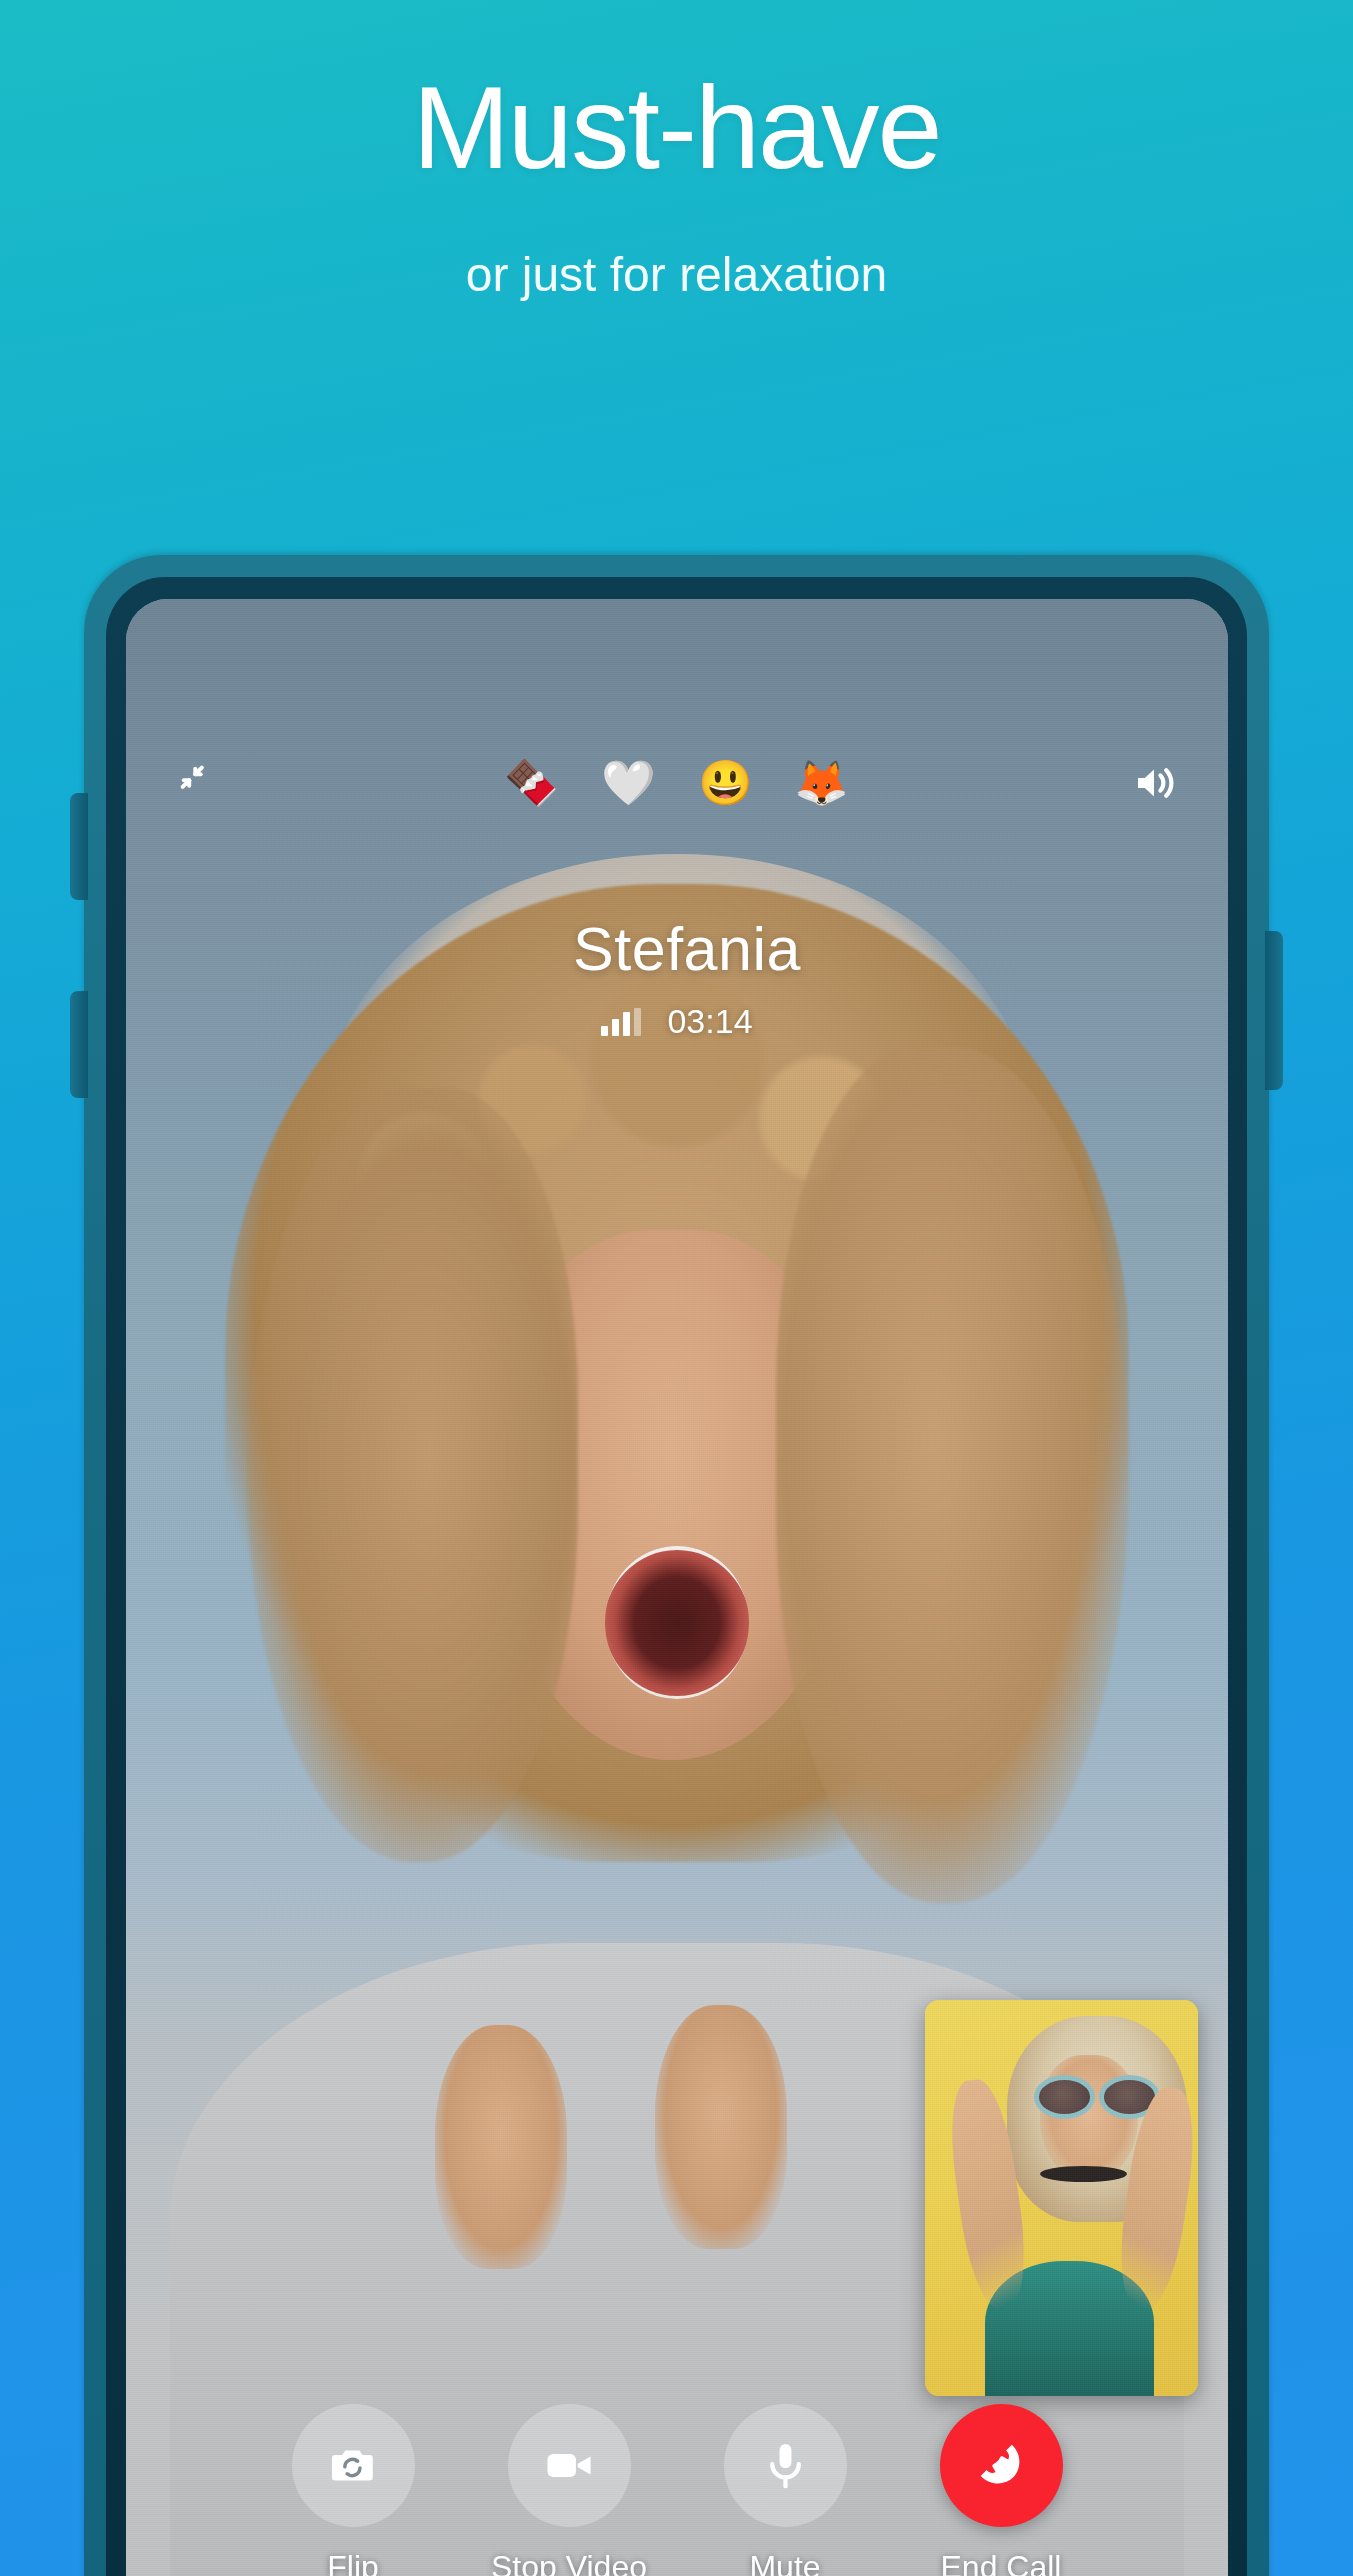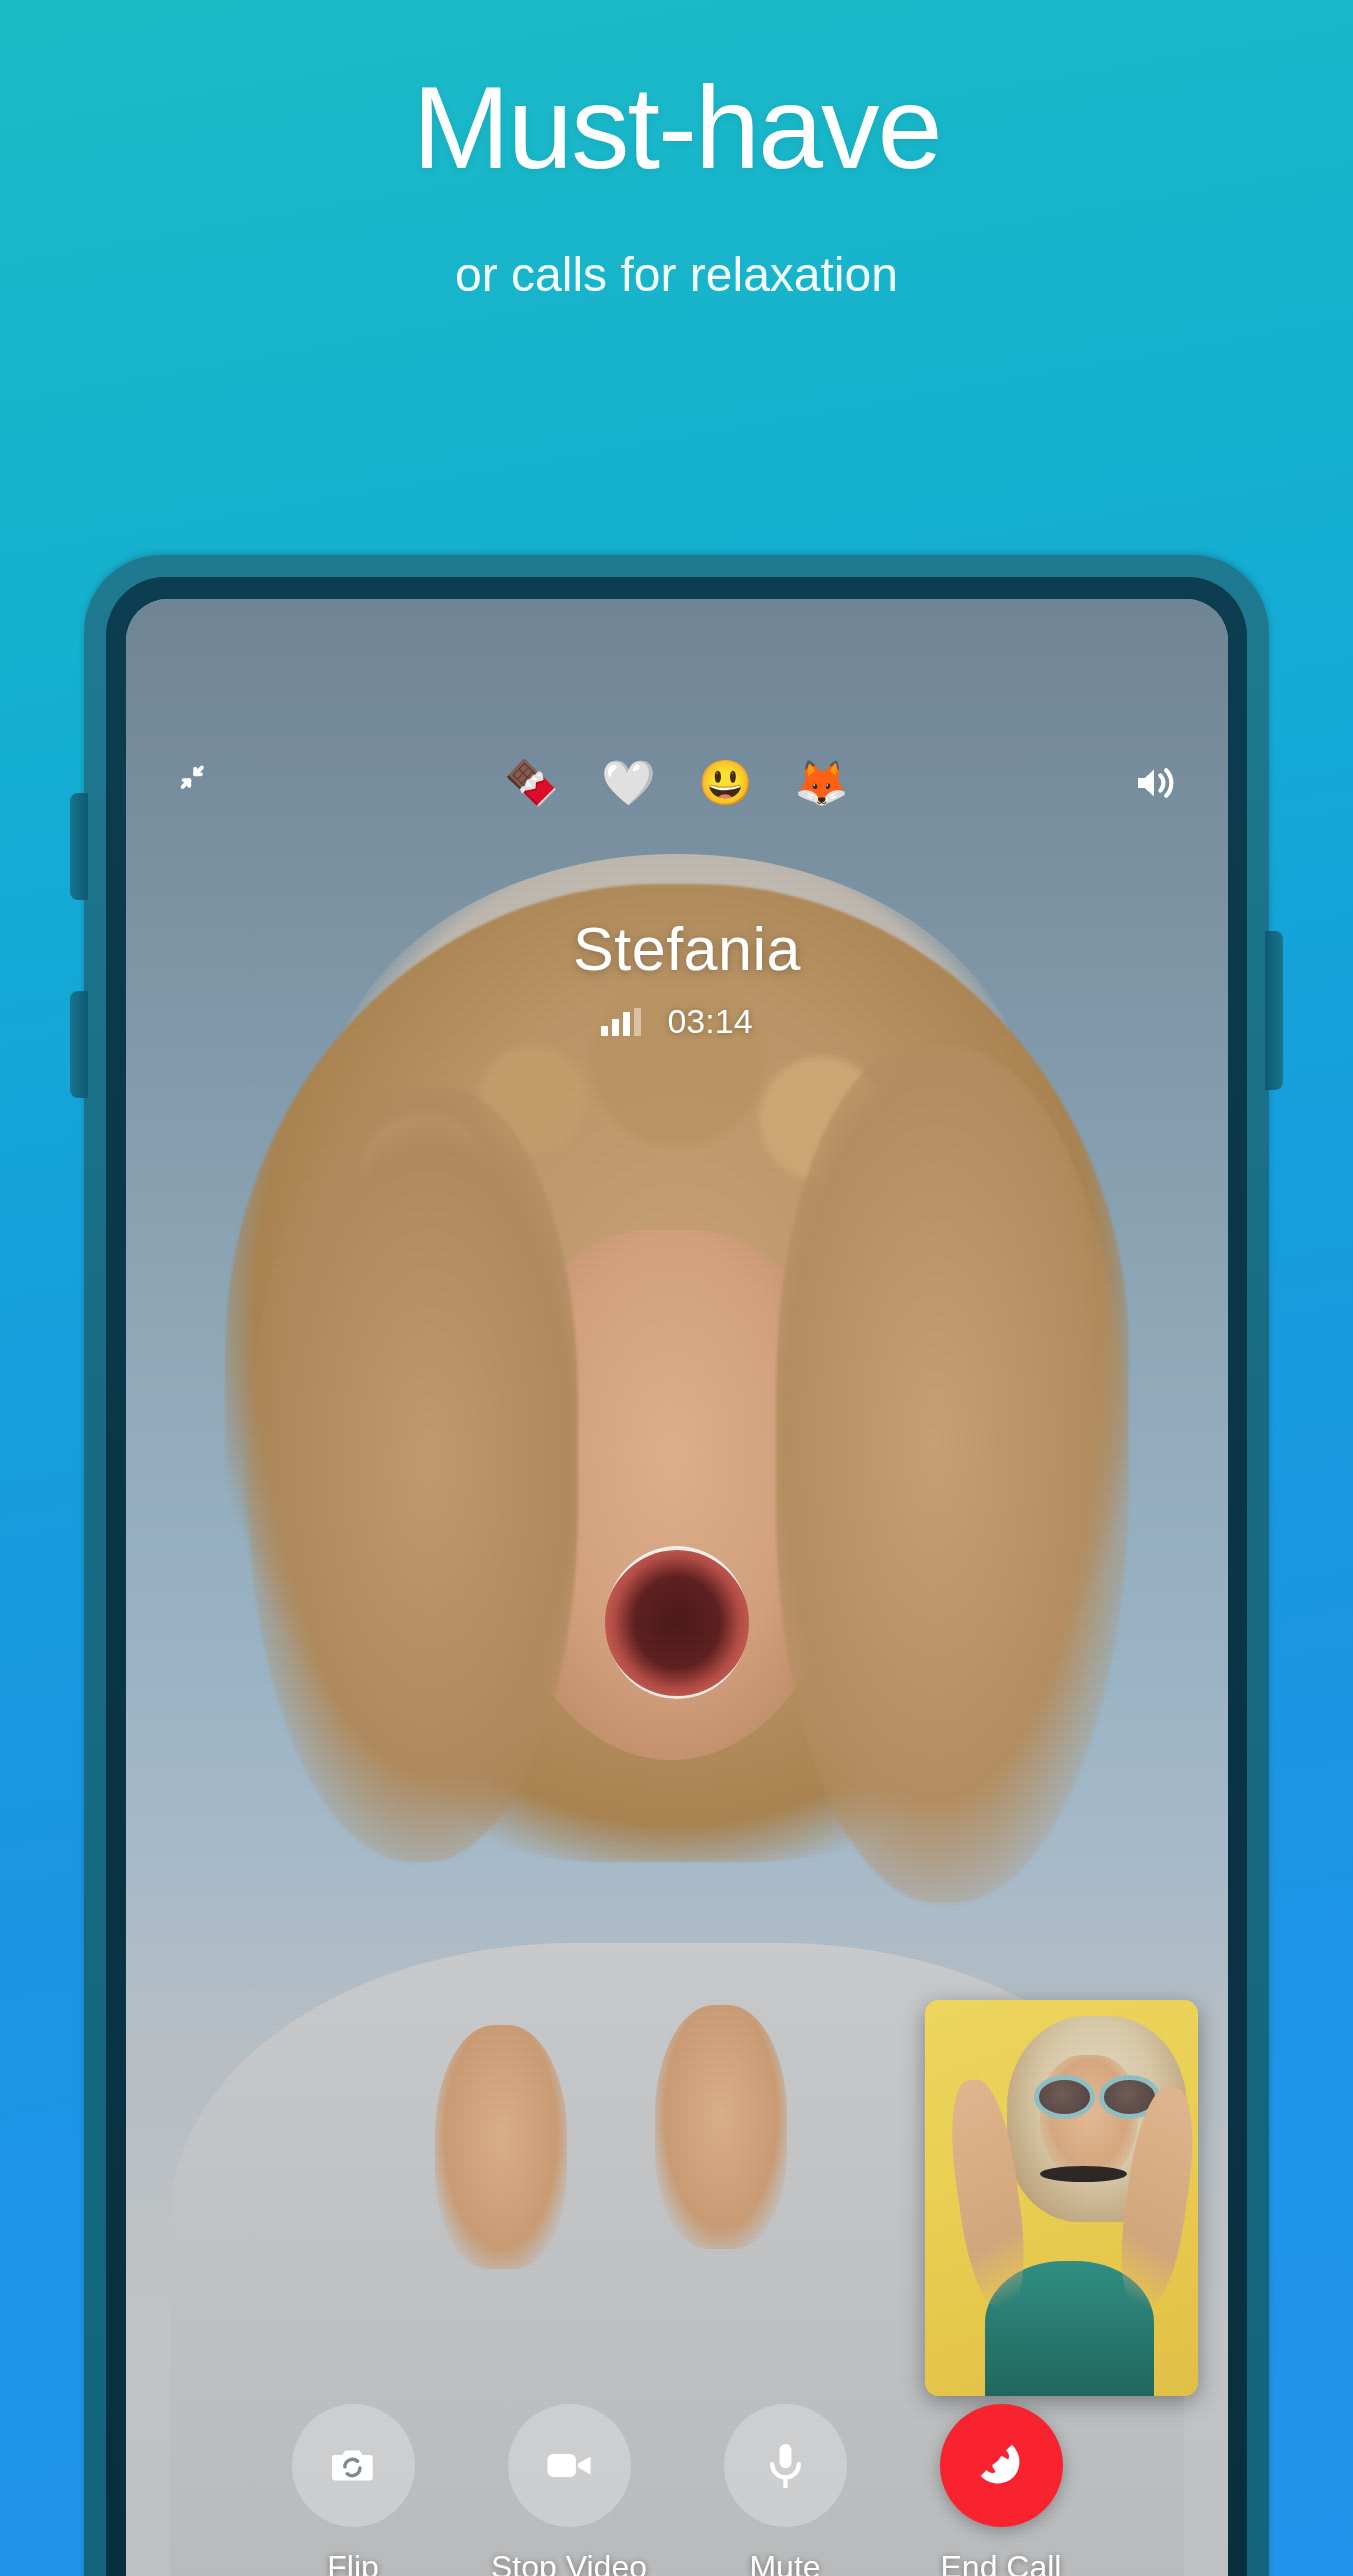--- a/index.html
+++ b/index.html
@@ -308,21 +308,21 @@
   svg { display:block; }
 </style>
 </head>
 <body>
 
 <div id="page">
 
   <div class="promo">
     <div class="promo-title">Must-have</div>
     <div class="promo-sub">
-      <div>or calls for relaxation</div>
+      <div>or just for relaxation</div>
     </div>
   </div>
 
   <div class="phone">
 
     <div class="btn-side btn-vol-up"></div>
     <div class="btn-side btn-vol-down"></div>
     <div class="btn-side btn-power"></div>
 
     <div class="phone-inner">

